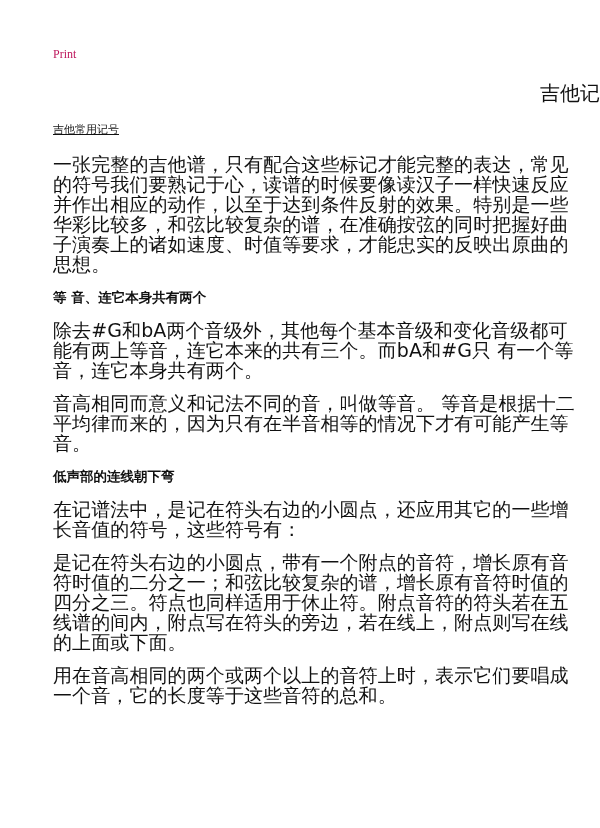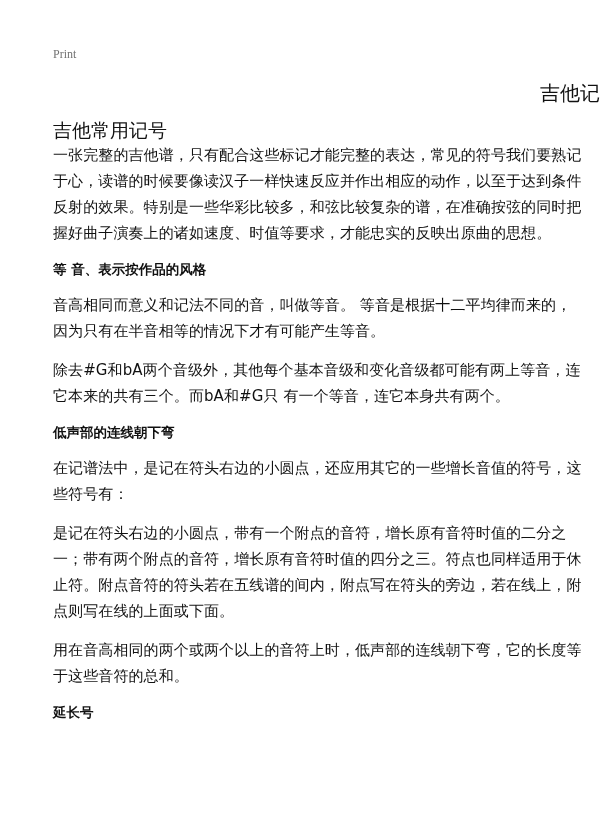--- a/index.html
+++ b/index.html
@@ -1,38 +1,37 @@
 <!DOCTYPE html>
 <html><head>
 <meta charset="utf-8">
 <style>
   html, body { margin:0; padding:0; background:#ffffff; }
   body { width:600px; height:828px; overflow:hidden; position:relative; color:#111; font-family:"DejaVu Sans", sans-serif; }
-  .print { position:absolute; left:53px; top:47px; font-family:"Liberation Serif", serif; font-size:12px; color:#737373; }
+  .print { position:absolute; left:53px; top:47px; font-family:"Liberation Serif", serif; font-size:12px; color:#be185d; }
   .title { position:absolute; left:0; width:600px; top:80px; text-align:right; font-size:20px; color:#111;padding-left:20px; }
   .content { position:absolute; left:53px; top:120px; width:530px; }
-  .sub { font-size:19px; line-height:20px; margin:0 0 2px 0; }
-  p { font-size:15px; line-height:26px; margin:0 0 13px 0; letter-spacing:0.1px; }
+  .sub { font-size:11px; line-height:20px; margin:0 0 14px 0;text-decoration:underline; }
+  p { font-size:19px; line-height:20px; margin:0 0 13px 0; letter-spacing:0.1px; }
   h3 { font-size:13.5px; line-height:20px; font-weight:bold; margin:0 0 13px 0; }
 </style>
 </head>
 <body>
 
 <div class="print">Print</div>
 <div class="title">吉他记号</div>
 
 <div class="content">
   <div class="sub">吉他常用记号</div>
   <p>一张完整的吉他谱，只有配合这些标记才能完整的表达，常见的符号我们要熟记于心，读谱的时候要像读汉子一样快速反应并作出相应的动作，以至于达到条件反射的效果。特别是一些华彩比较多，和弦比较复杂的谱，在准确按弦的同时把握好曲子演奏上的诸如速度、时值等要求，才能忠实的反映出原曲的思想。</p>
 
-  <h3>等 音、表示按作品的风格</h3>
+  <h3>等 音、连它本身共有两个</h3>
+  <p>除去#G和bA两个音级外，其他每个基本音级和变化音级都可能有两上等音，连它本来的共有三个。而bA和#G只 有一个等音，连它本身共有两个。</p>
   <p>音高相同而意义和记法不同的音，叫做等音。 等音是根据十二平均律而来的，因为只有在半音相等的情况下才有可能产生等音。</p>
-  <p>除去#G和bA两个音级外，其他每个基本音级和变化音级都可能有两上等音，连它本来的共有三个。而bA和#G只 有一个等音，连它本身共有两个。</p>
 
   <h3>低声部的连线朝下弯</h3>
   <p>在记谱法中，是记在符头右边的小圆点，还应用其它的一些增长音值的符号，这些符号有：</p>
 
-  <p>是记在符头右边的小圆点，带有一个附点的音符，增长原有音符时值的二分之一；带有两个附点的音符，增长原有音符时值的四分之三。符点也同样适用于休止符。附点音符的符头若在五线谱的间内，附点写在符头的旁边，若在线上，附点则写在线的上面或下面。</p>
+  <p>是记在符头右边的小圆点，带有一个附点的音符，增长原有音符时值的二分之一；和弦比较复杂的谱，增长原有音符时值的四分之三。符点也同样适用于休止符。附点音符的符头若在五线谱的间内，附点写在符头的旁边，若在线上，附点则写在线的上面或下面。</p>
 
-  <p>用在音高相同的两个或两个以上的音符上时，低声部的连线朝下弯，它的长度等于这些音符的总和。</p>
+  <p>用在音高相同的两个或两个以上的音符上时，表示它们要唱成一个音，它的长度等于这些音符的总和。</p>
 
-  <h3>延长号</h3>
 </div>
 
 </body></html>

